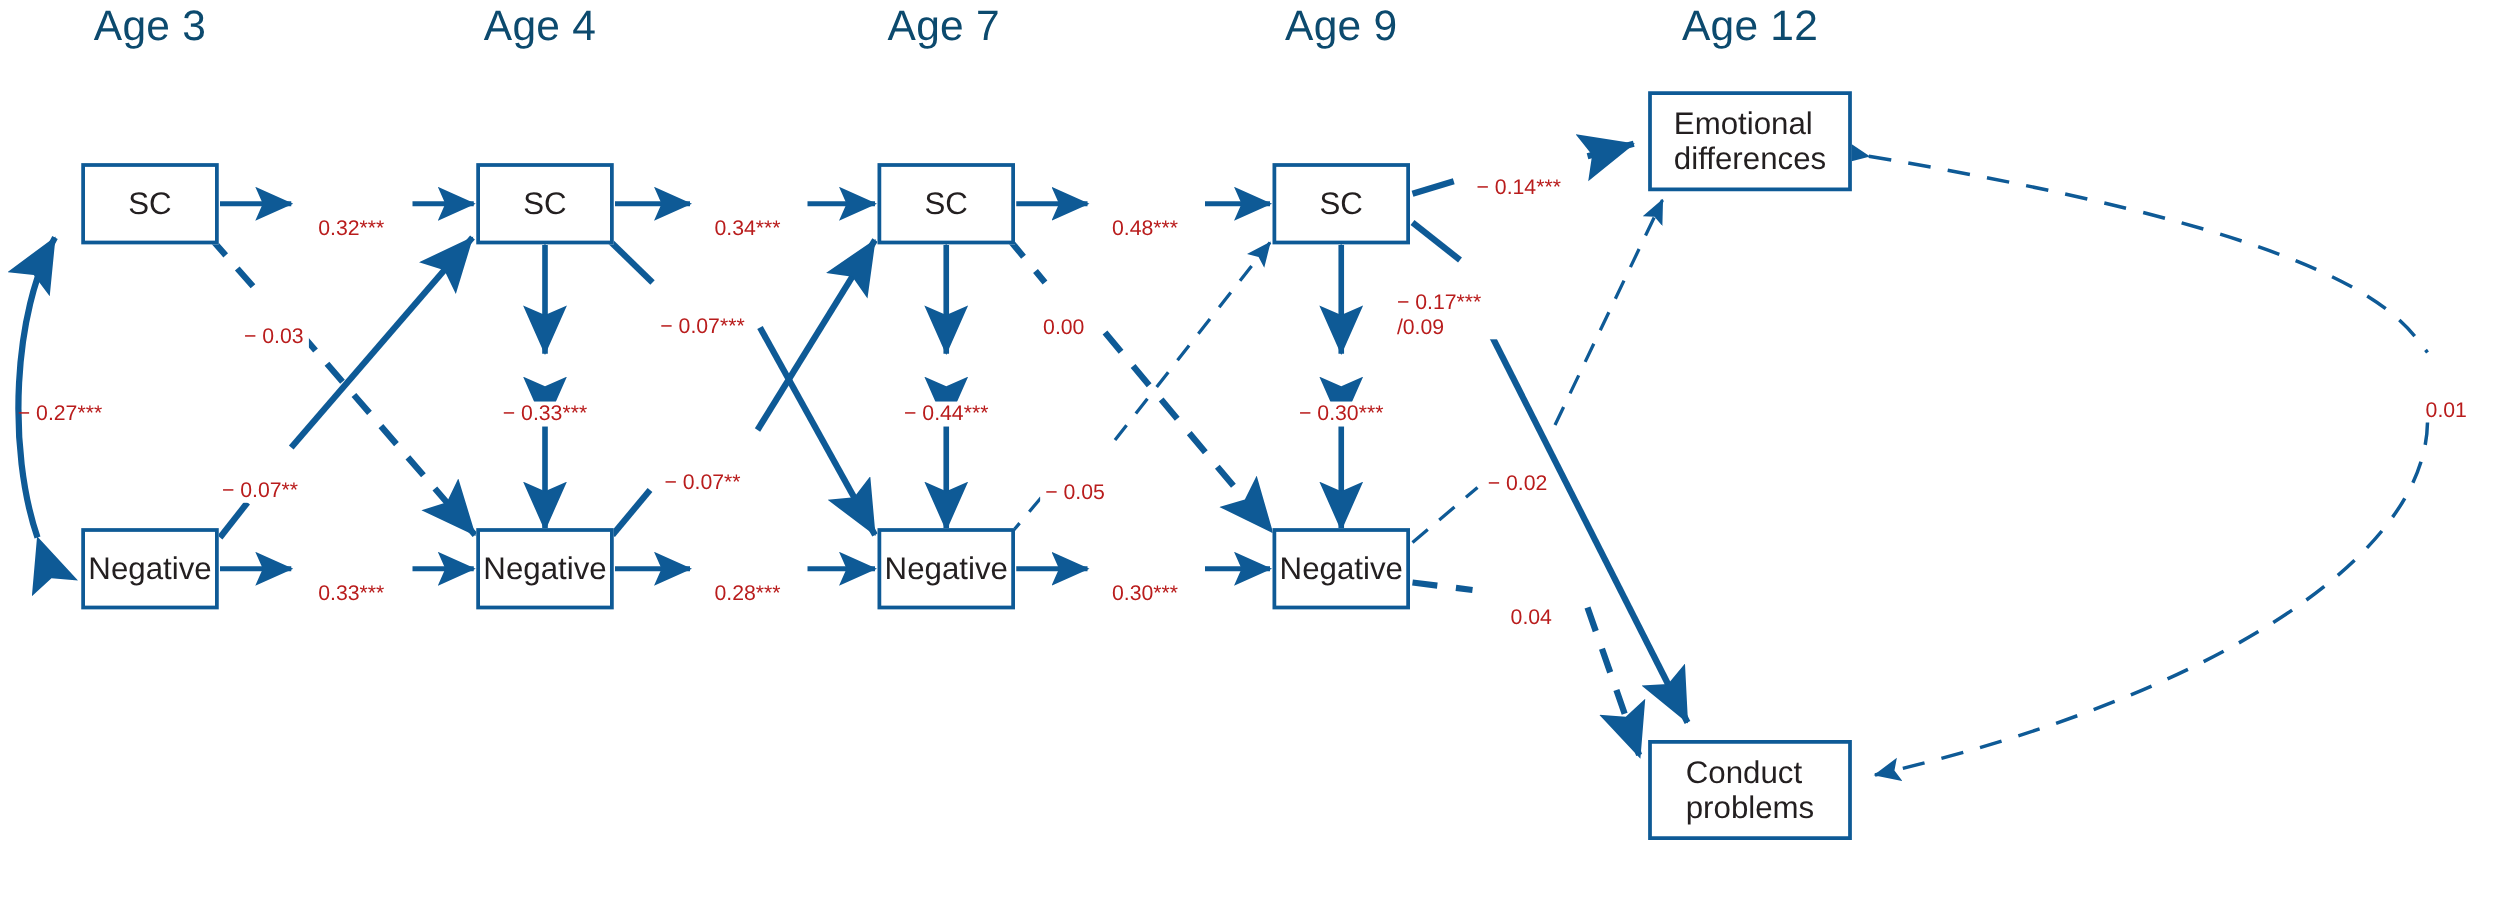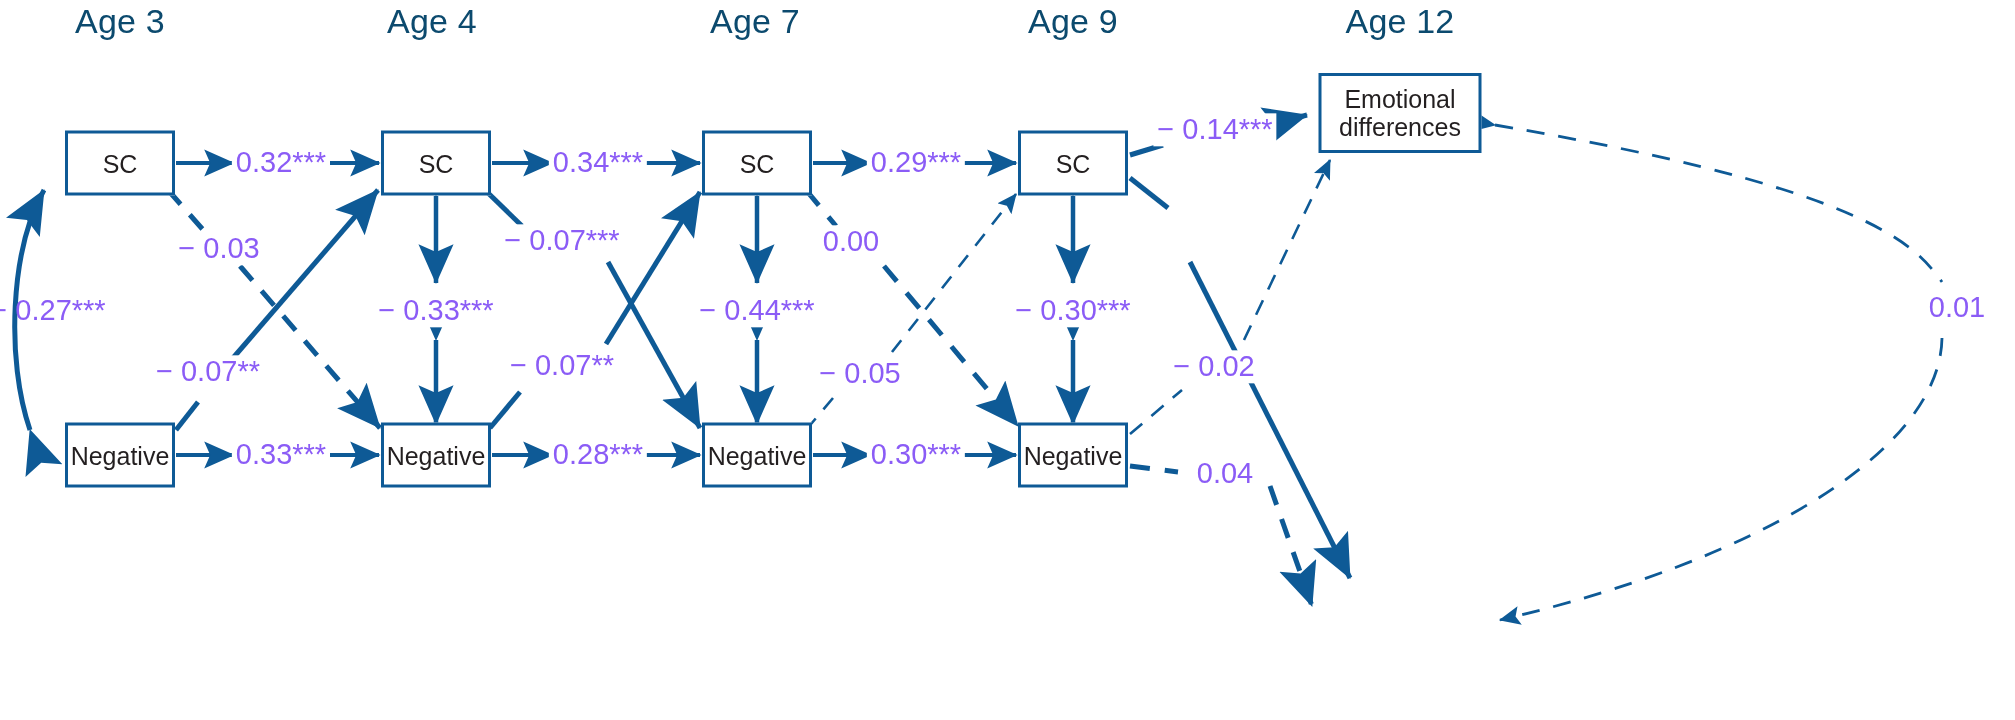--- a/index.html
+++ b/index.html
@@ -32,40 +32,40 @@
   }
   
   .node{
     position:absolute;
     box-sizing:border-box;
     background:#ffffff;
     border:3px solid #0e5a96;
     display:flex;
     align-items:center;
     justify-content:center;
-    text-align:center;
     color:#231f20;
     font-size:25px;
     line-height:1.12;
     transform:translate(-50%,-50%);
     z-index:5;
   }
   .node.small{ width:110px; height:65px; }
   .node.outcome{ width:163px; height:80px; font-size:25px; }
   
   .coef{
     position:absolute;
-    font-size:29px;
-    color:#8b5cf6;
+    font-size:17px;
+    color:#b91c1c;
     white-space:nowrap;
     transform:translate(-50%,-50%);
     background:#ffffff;
     padding:0 4px;
     z-index:6;
     line-height:1.15;
+    margin-top:20px;
   }
   .coef.two-line{ text-align:left; white-space:normal; width:125px; }
   .coef.nobg{ background:transparent; }
 </style>
 </head>
 <body>
 
 <div id="stage">
 
   <svg id="wire" viewBox="0 0 2015 720" xmlns="http://www.w3.org/2000/svg">
@@ -175,38 +175,40 @@
 
   <div class="node small" style="left:120px;top:163px">SC</div>
   <div class="node small" style="left:120px;top:455px">Negative</div>
   <div class="node small" style="left:436px;top:163px">SC</div>
   <div class="node small" style="left:436px;top:455px">Negative</div>
   <div class="node small" style="left:757px;top:163px">SC</div>
   <div class="node small" style="left:757px;top:455px">Negative</div>
   <div class="node small" style="left:1073px;top:163px">SC</div>
   <div class="node small" style="left:1073px;top:455px">Negative</div>
   <div class="node outcome" style="left:1400px;top:113px">Emotional<br>differences</div>
+  <div class="node outcome" style="left:1400px;top:632px">Conduct<br>problems</div>
 
   <div class="coef" style="left:281px;top:163px">0.32***</div>
   <div class="coef" style="left:598px;top:163px">0.34***</div>
-  <div class="coef" style="left:916px;top:163px">0.29***</div>
+  <div class="coef" style="left:916px;top:163px">0.48***</div>
   <div class="coef" style="left:281px;top:455px">0.33***</div>
   <div class="coef" style="left:598px;top:455px">0.28***</div>
   <div class="coef" style="left:916px;top:455px">0.30***</div>
 
   <div class="coef" style="left:219px;top:249px">− 0.03</div>
   <div class="coef" style="left:208px;top:372px">− 0.07**</div>
   <div class="coef" style="left:562px;top:241px">− 0.07***</div>
   <div class="coef" style="left:562px;top:366px">− 0.07**</div>
   <div class="coef" style="left:851px;top:242px">0.00</div>
   <div class="coef" style="left:860px;top:374px">− 0.05</div>
 
   <div class="coef nobg" style="left:48px;top:311px">− 0.27***</div>
   <div class="coef" style="left:436px;top:311px">− 0.33***</div>
   <div class="coef" style="left:757px;top:311px">− 0.44***</div>
   <div class="coef" style="left:1073px;top:311px">− 0.30***</div>
 
   <div class="coef" style="left:1215px;top:130px">− 0.14***</div>
+  <div class="coef two-line" style="left:1180px;top:232px">− 0.17***<br>/0.09</div>
   <div class="coef" style="left:1214px;top:367px">− 0.02</div>
   <div class="coef" style="left:1225px;top:474px">0.04</div>
   <div class="coef nobg" style="left:1957px;top:308px">0.01</div>
 
 </div>
 
 </body></html>

